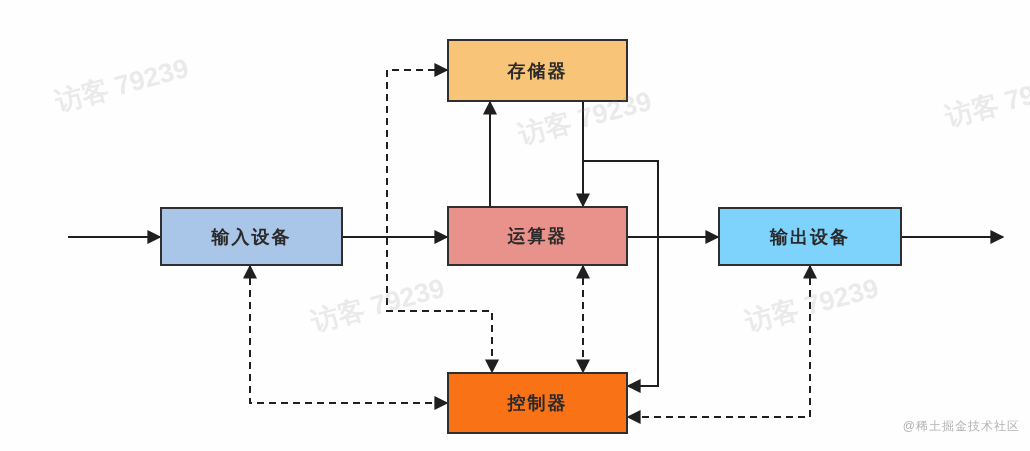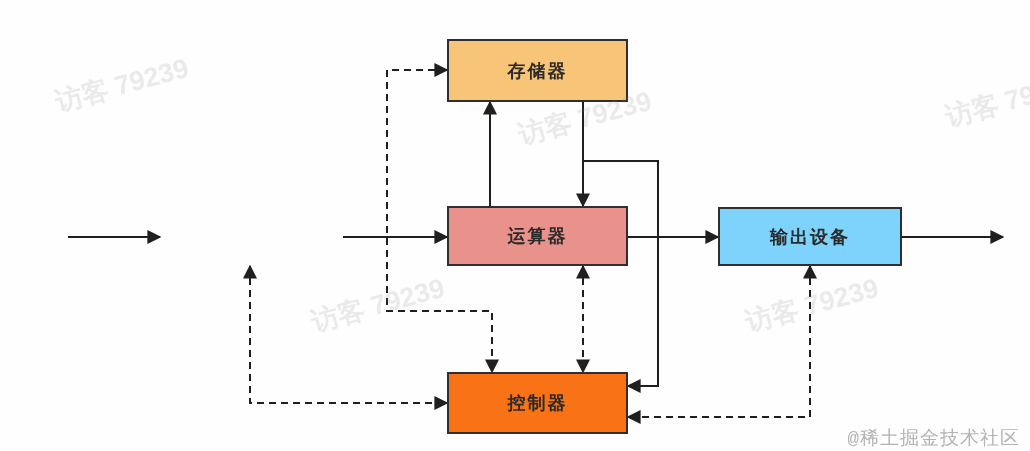--- a/index.html
+++ b/index.html
@@ -36,26 +36,25 @@
     font-size: 27px;
     font-weight: bold;
     color: rgba(130, 130, 130, 0.16);
     white-space: nowrap;
     z-index: 3;
     pointer-events: none;
   }
   #attribution {
     position: absolute;
     right: 10px;
-    bottom: 0;
-    font-size: 19px;
+    bottom: 16px;
+    font-size: 12px;
     color: #b3b3b3;
     letter-spacing: 1px;
     z-index: 3;
-    font-family: Liberation Mono, monospace;
   }
 </style>
 </head>
 <body>
 
 <div id="canvas">
 
   <svg id="connector-layer" viewBox="0 0 1030 451" xmlns="http://www.w3.org/2000/svg">
     <defs>
       <marker id="arrowE" orient="auto" markerWidth="7" markerHeight="7" viewBox="0 0 10 10" refX="9" refY="5">
@@ -74,20 +73,23 @@
       <polyline points="583,161 658,161 658,386 628,386" fill="none" stroke="#1f1f1f" stroke-width="2" marker-end="url(#arrowE)"></polyline>
       <polyline points="447,70 387,70 387,311 492,311 492,372" fill="none" stroke="#1f1f1f" stroke-width="2" stroke-dasharray="7 5" marker-end="url(#arrowE)" marker-start="url(#arrowS)"></polyline>
       <polyline points="583,266 583,372" fill="none" stroke="#1f1f1f" stroke-width="2" stroke-dasharray="7 5" marker-end="url(#arrowE)" marker-start="url(#arrowS)"></polyline>
       <polyline points="250,266 250,403 447,403" fill="none" stroke="#1f1f1f" stroke-width="2" stroke-dasharray="7 5" marker-end="url(#arrowE)" marker-start="url(#arrowS)"></polyline>
       <polyline points="810,266 810,417 628,417" fill="none" stroke="#1f1f1f" stroke-width="2" stroke-dasharray="7 5" marker-end="url(#arrowE)" marker-start="url(#arrowS)"></polyline>
     </svg>
 
   <div class="node" style="left: 447px; top: 39px; width: 181px; height: 63px; background: rgb(248, 197, 120);">
       <span>存储器</span>
     </div>
+  <div class="node" style="left: 160px; top: 207px; width: 183px; height: 59px; background: rgb(169, 197, 232);">
+      <span>输入设备</span>
+    </div>
   <div class="node" style="left: 447px; top: 206px; width: 181px; height: 60px; background: rgb(232, 146, 139);">
       <span>运算器</span>
     </div>
   <div class="node" style="left: 718px; top: 207px; width: 184px; height: 59px; background: #7dd3fc;">
       <span>输出设备</span>
     </div>
   <div class="node" style="left: 447px; top: 372px; width: 181px; height: 62px; background: #f97316;">
       <span>控制器</span>
     </div>
 

